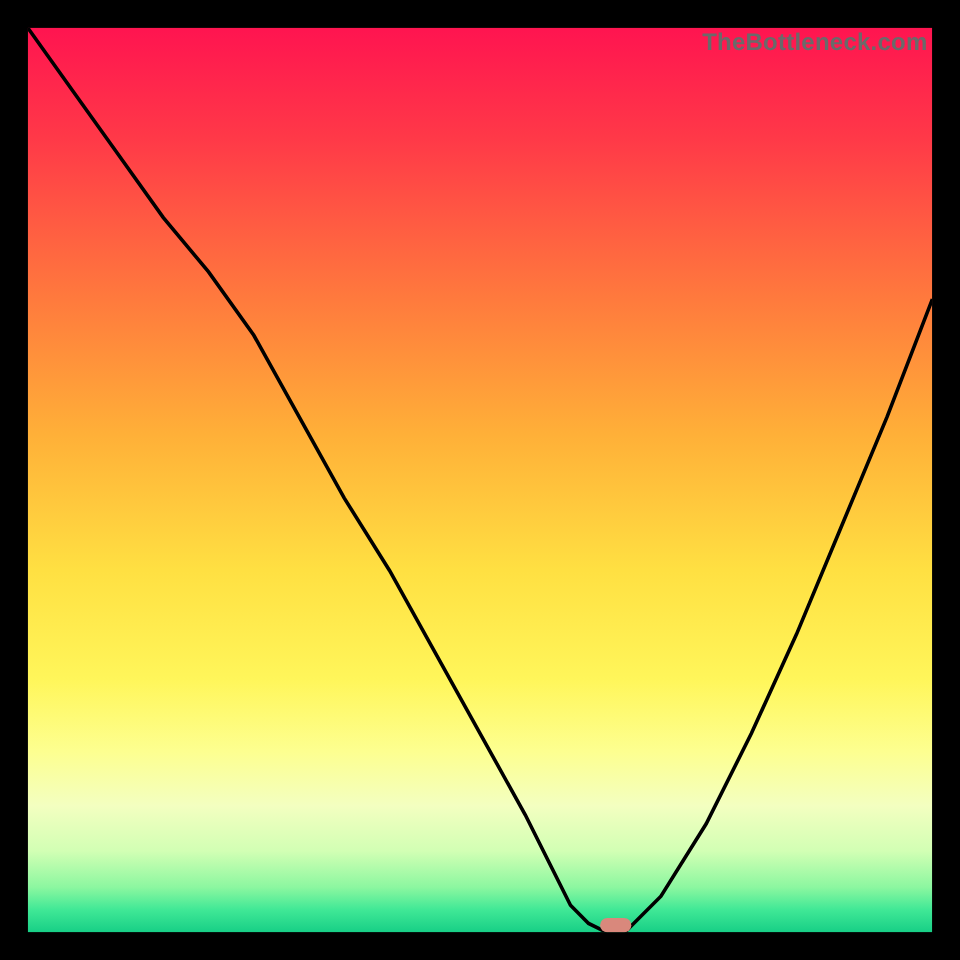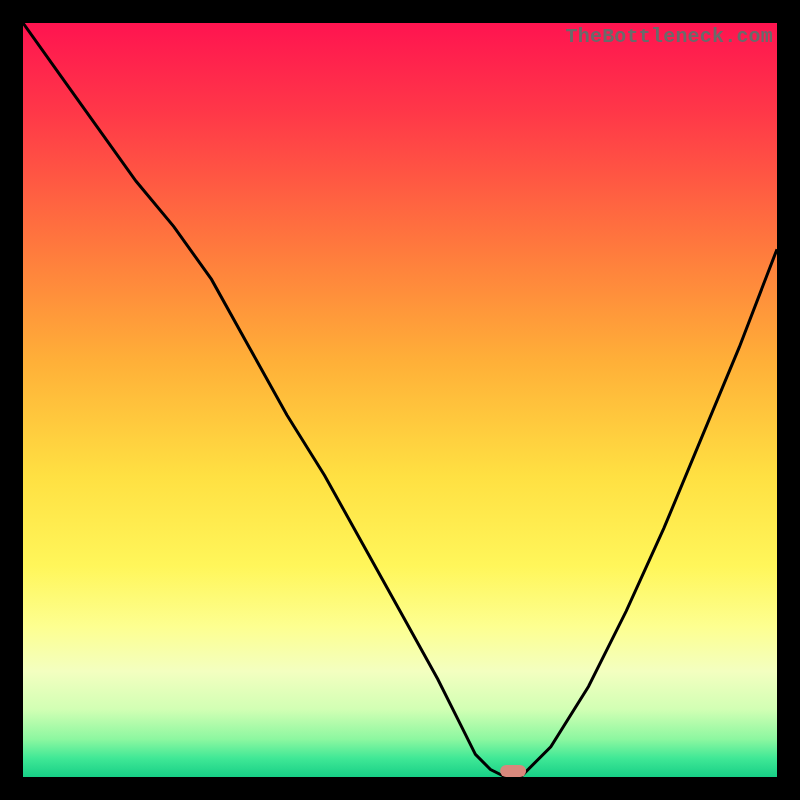--- a/index.html
+++ b/index.html
@@ -9,21 +9,20 @@
     height: 800px;
     overflow: hidden;
     background: #000;
     font-family: Arial, Helvetica, sans-serif;
   }
   .frame {
     position: relative;
     width: 800px;
     height: 800px;
     background: #000;
-    font-family: Liberation Mono, monospace;
   }
   .plot {
     position: absolute;
     left: 23px;
     top: 23px;
     width: 754px;
     height: 754px;
     overflow: hidden;
   }
   .watermark {

